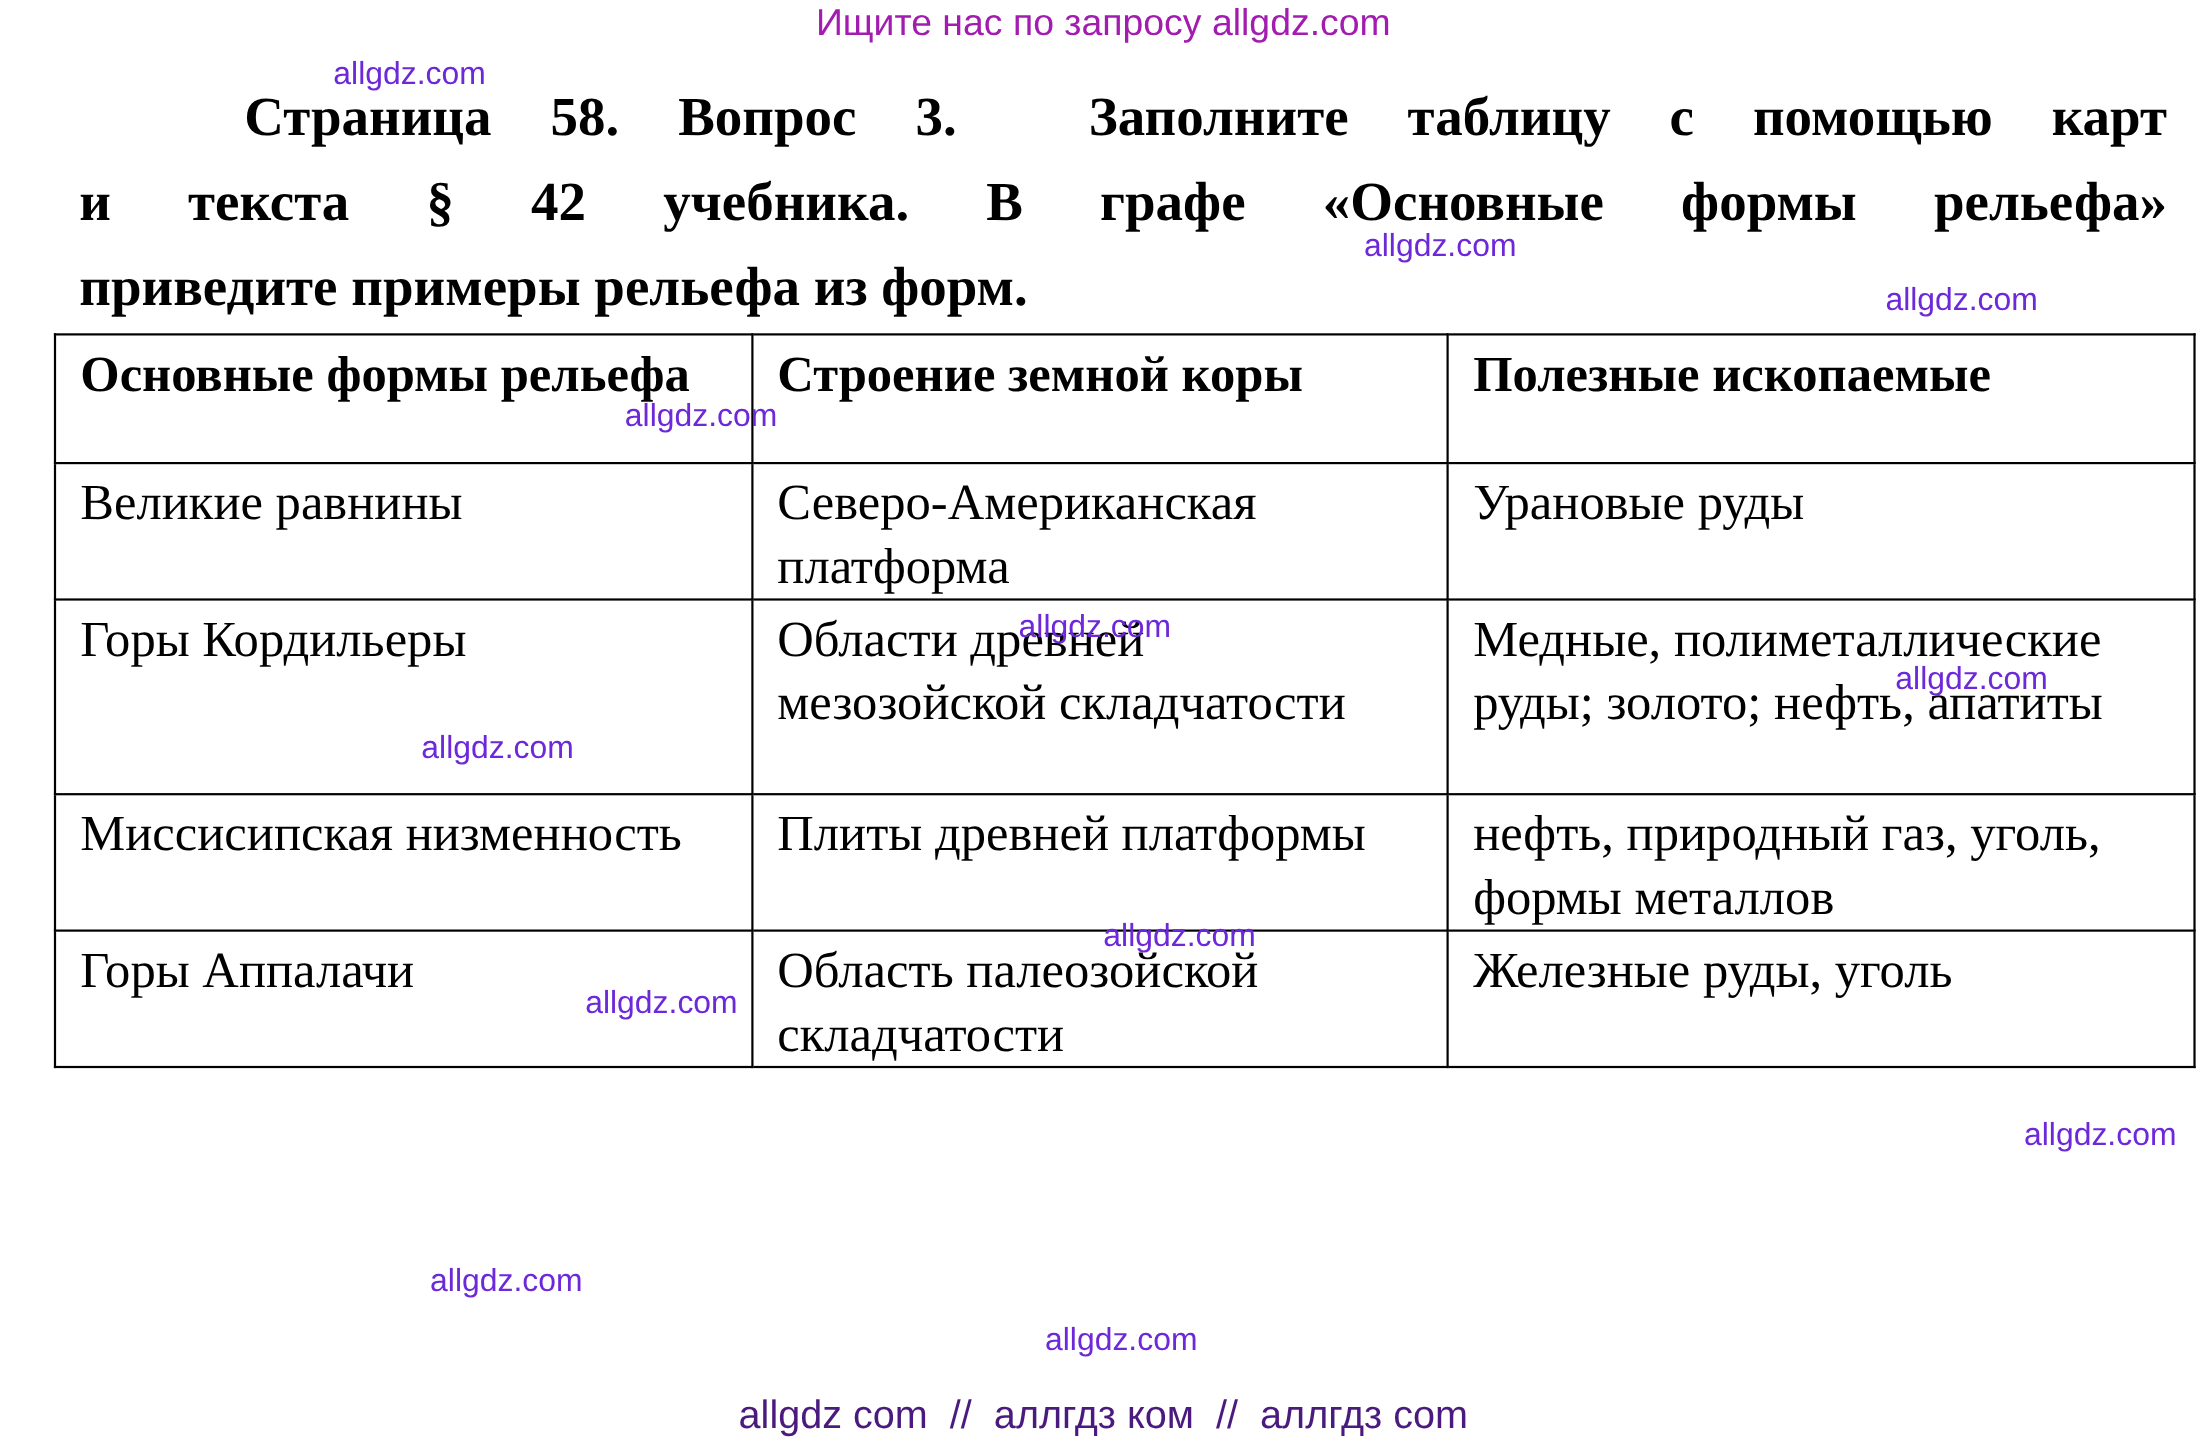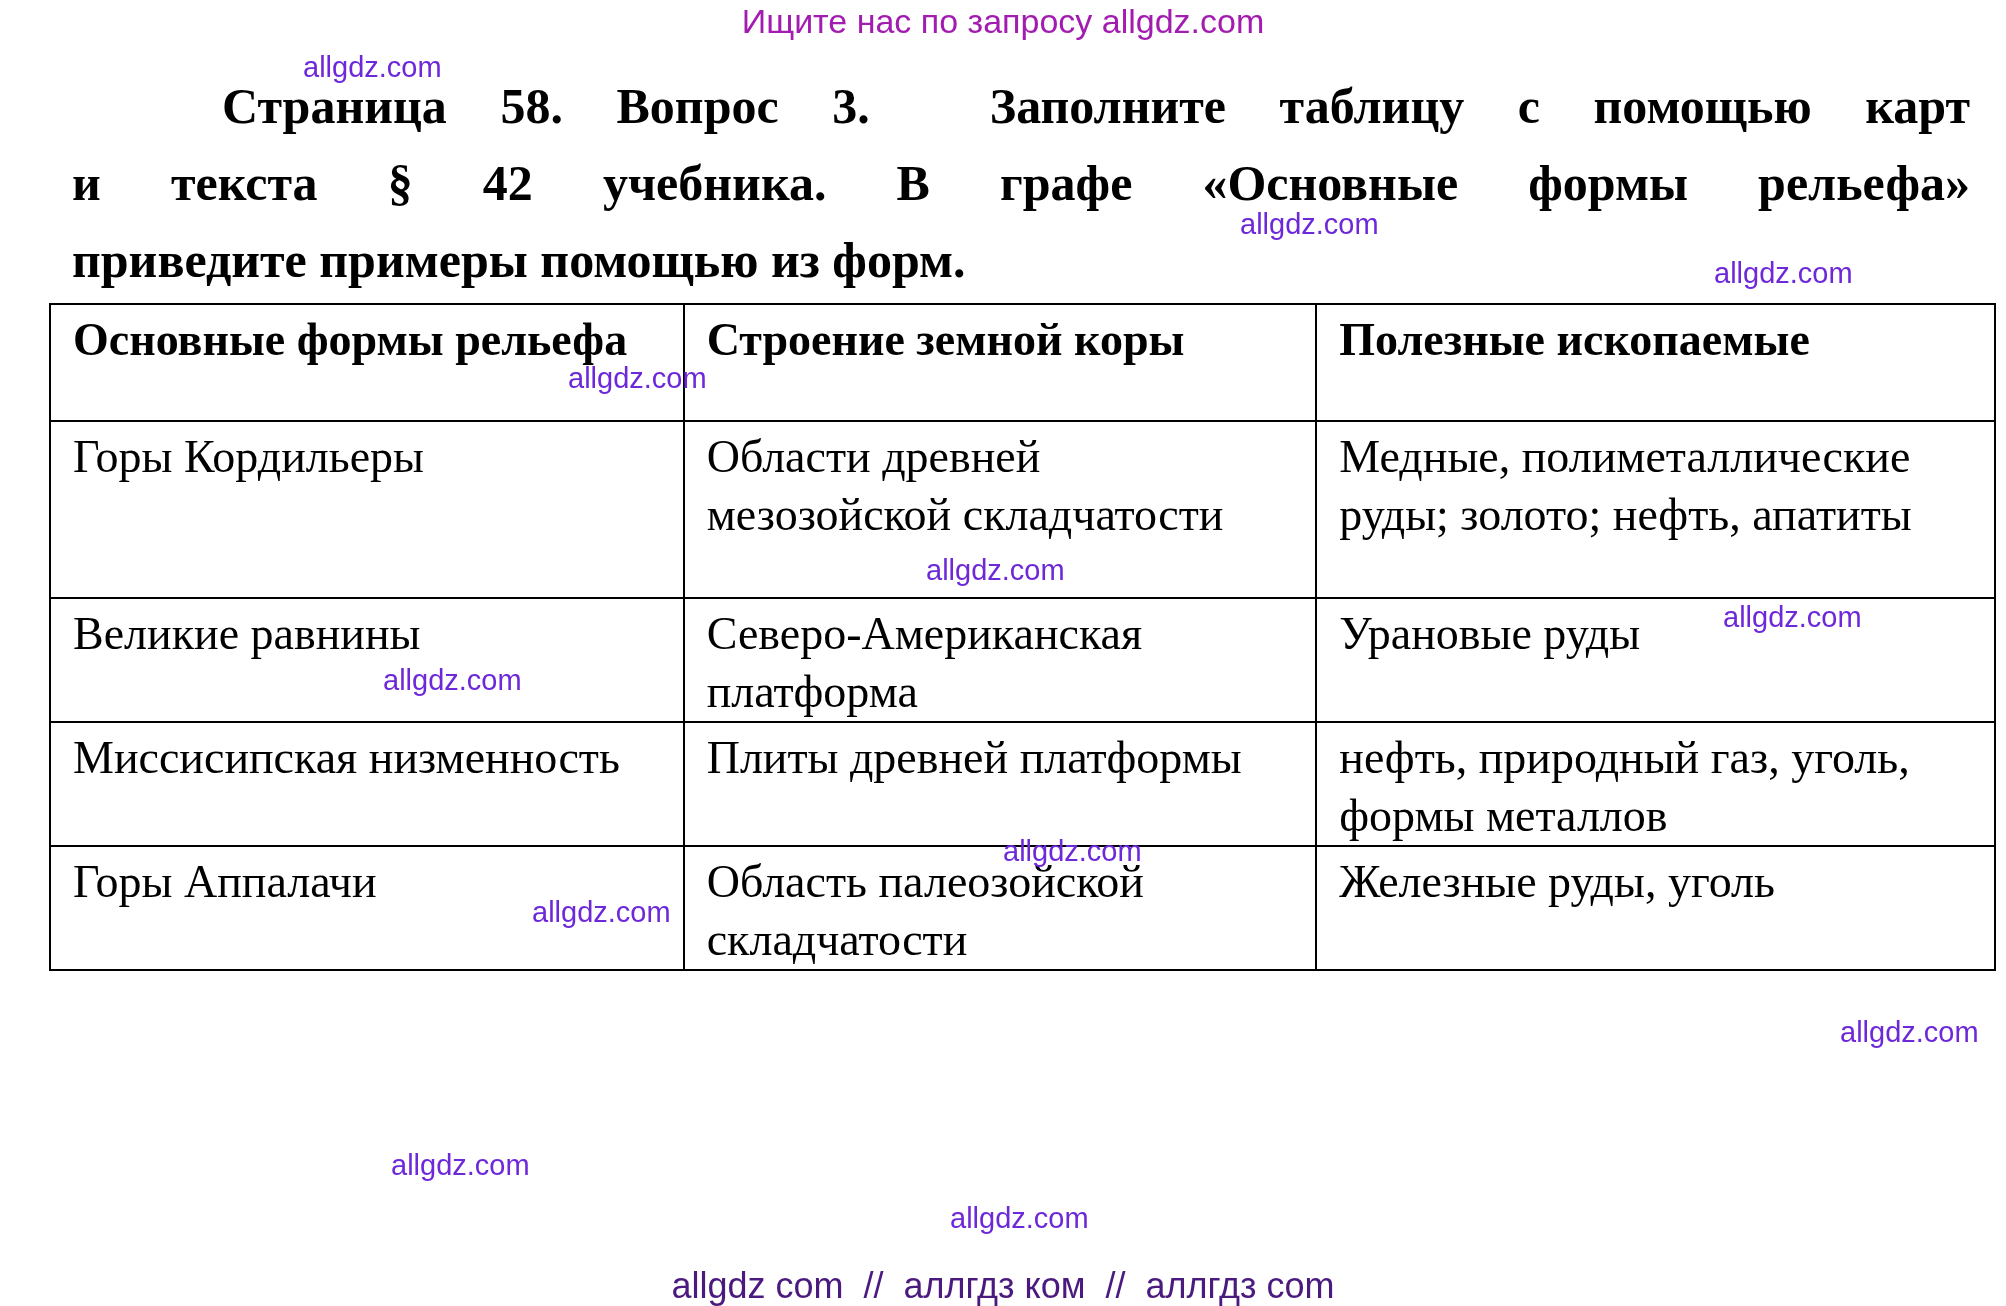--- a/index.html
+++ b/index.html
@@ -22,44 +22,44 @@
 
 <div class="top-banner">Ищите нас по запросу allgdz.com</div>
 
 <div class="wm" style="left:303px; top:53px;">allgdz.com</div>
 <div class="wm" style="left:1240px; top:210px;">allgdz.com</div>
 <div class="wm" style="left:1714px; top:259px;">allgdz.com</div>
 
 <div class="heading">
   <span class="line first"><span>Страница 58. Вопрос 3.</span><span class="gap"></span><span>Заполните таблицу с помощью карт</span></span>
   <span class="line">и текста § 42 учебника. В графе «Основные формы рельефа»</span>
-  <span class="line last">приведите примеры помощью из форм.</span>
+  <span class="line last">приведите примеры рельефа из форм.</span>
 </div>
 
 <table class="grid">
   <colgroup>
       <col class="c1">
       <col class="c2">
       <col class="c3">
     </colgroup>
   <tbody>
       <tr style="height:117px;">
     <th>Основные формы рельефа</th>
     <th>Строение земной коры</th>
     <th>Полезные ископаемые</th>
   </tr>
+  <tr style="height:117px;">
+    <td>Великие равнины</td>
+    <td>Северо-Американская платформа</td>
+    <td>Урановые руды</td>
+  </tr>
   <tr style="height:177px;">
     <td>Горы Кордильеры</td>
     <td>Области древней мезозойской складчатости</td>
     <td>Медные, полиметаллические руды; золото; нефть, апатиты</td>
-  </tr>
-  <tr style="height:117px;">
-    <td>Великие равнины</td>
-    <td>Северо-Американская платформа</td>
-    <td>Урановые руды</td>
   </tr>
   <tr style="height:117px;">
     <td>Миссисипская низменность</td>
     <td>Плиты древней платформы</td>
     <td>нефть, природный газ, уголь, формы металлов</td>
   </tr>
   <tr style="height:117px;">
     <td>Горы Аппалачи</td>
     <td>Область палеозойской складчатости</td>
     <td>Железные руды, уголь</td>

